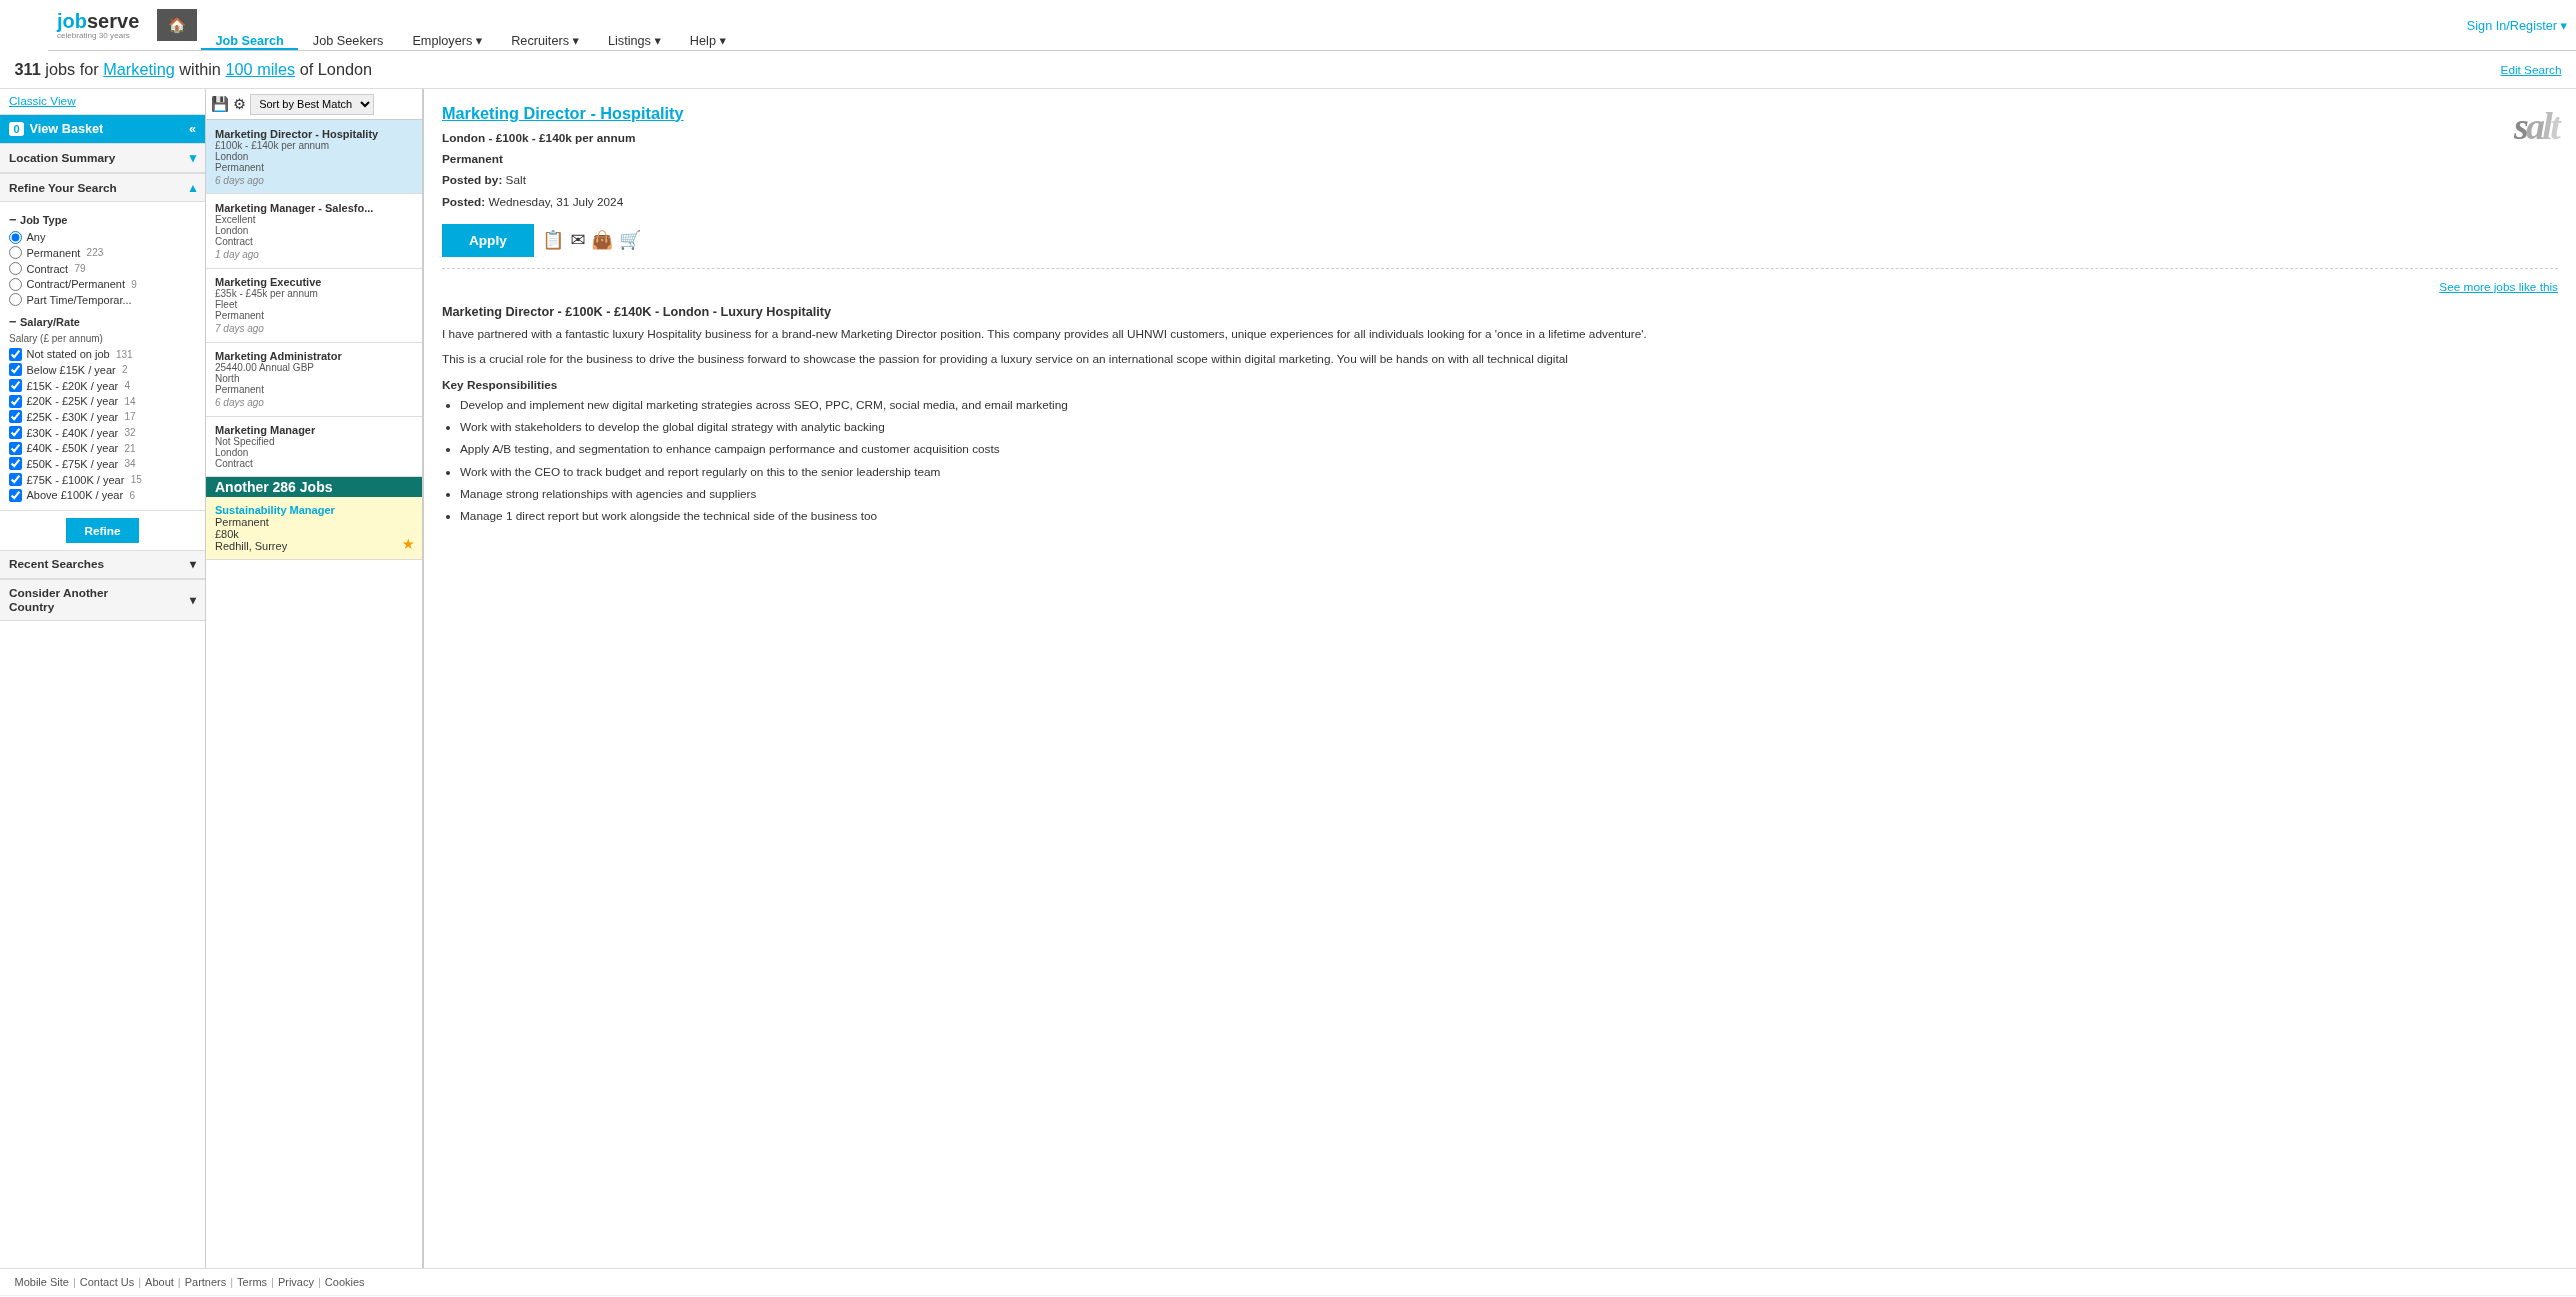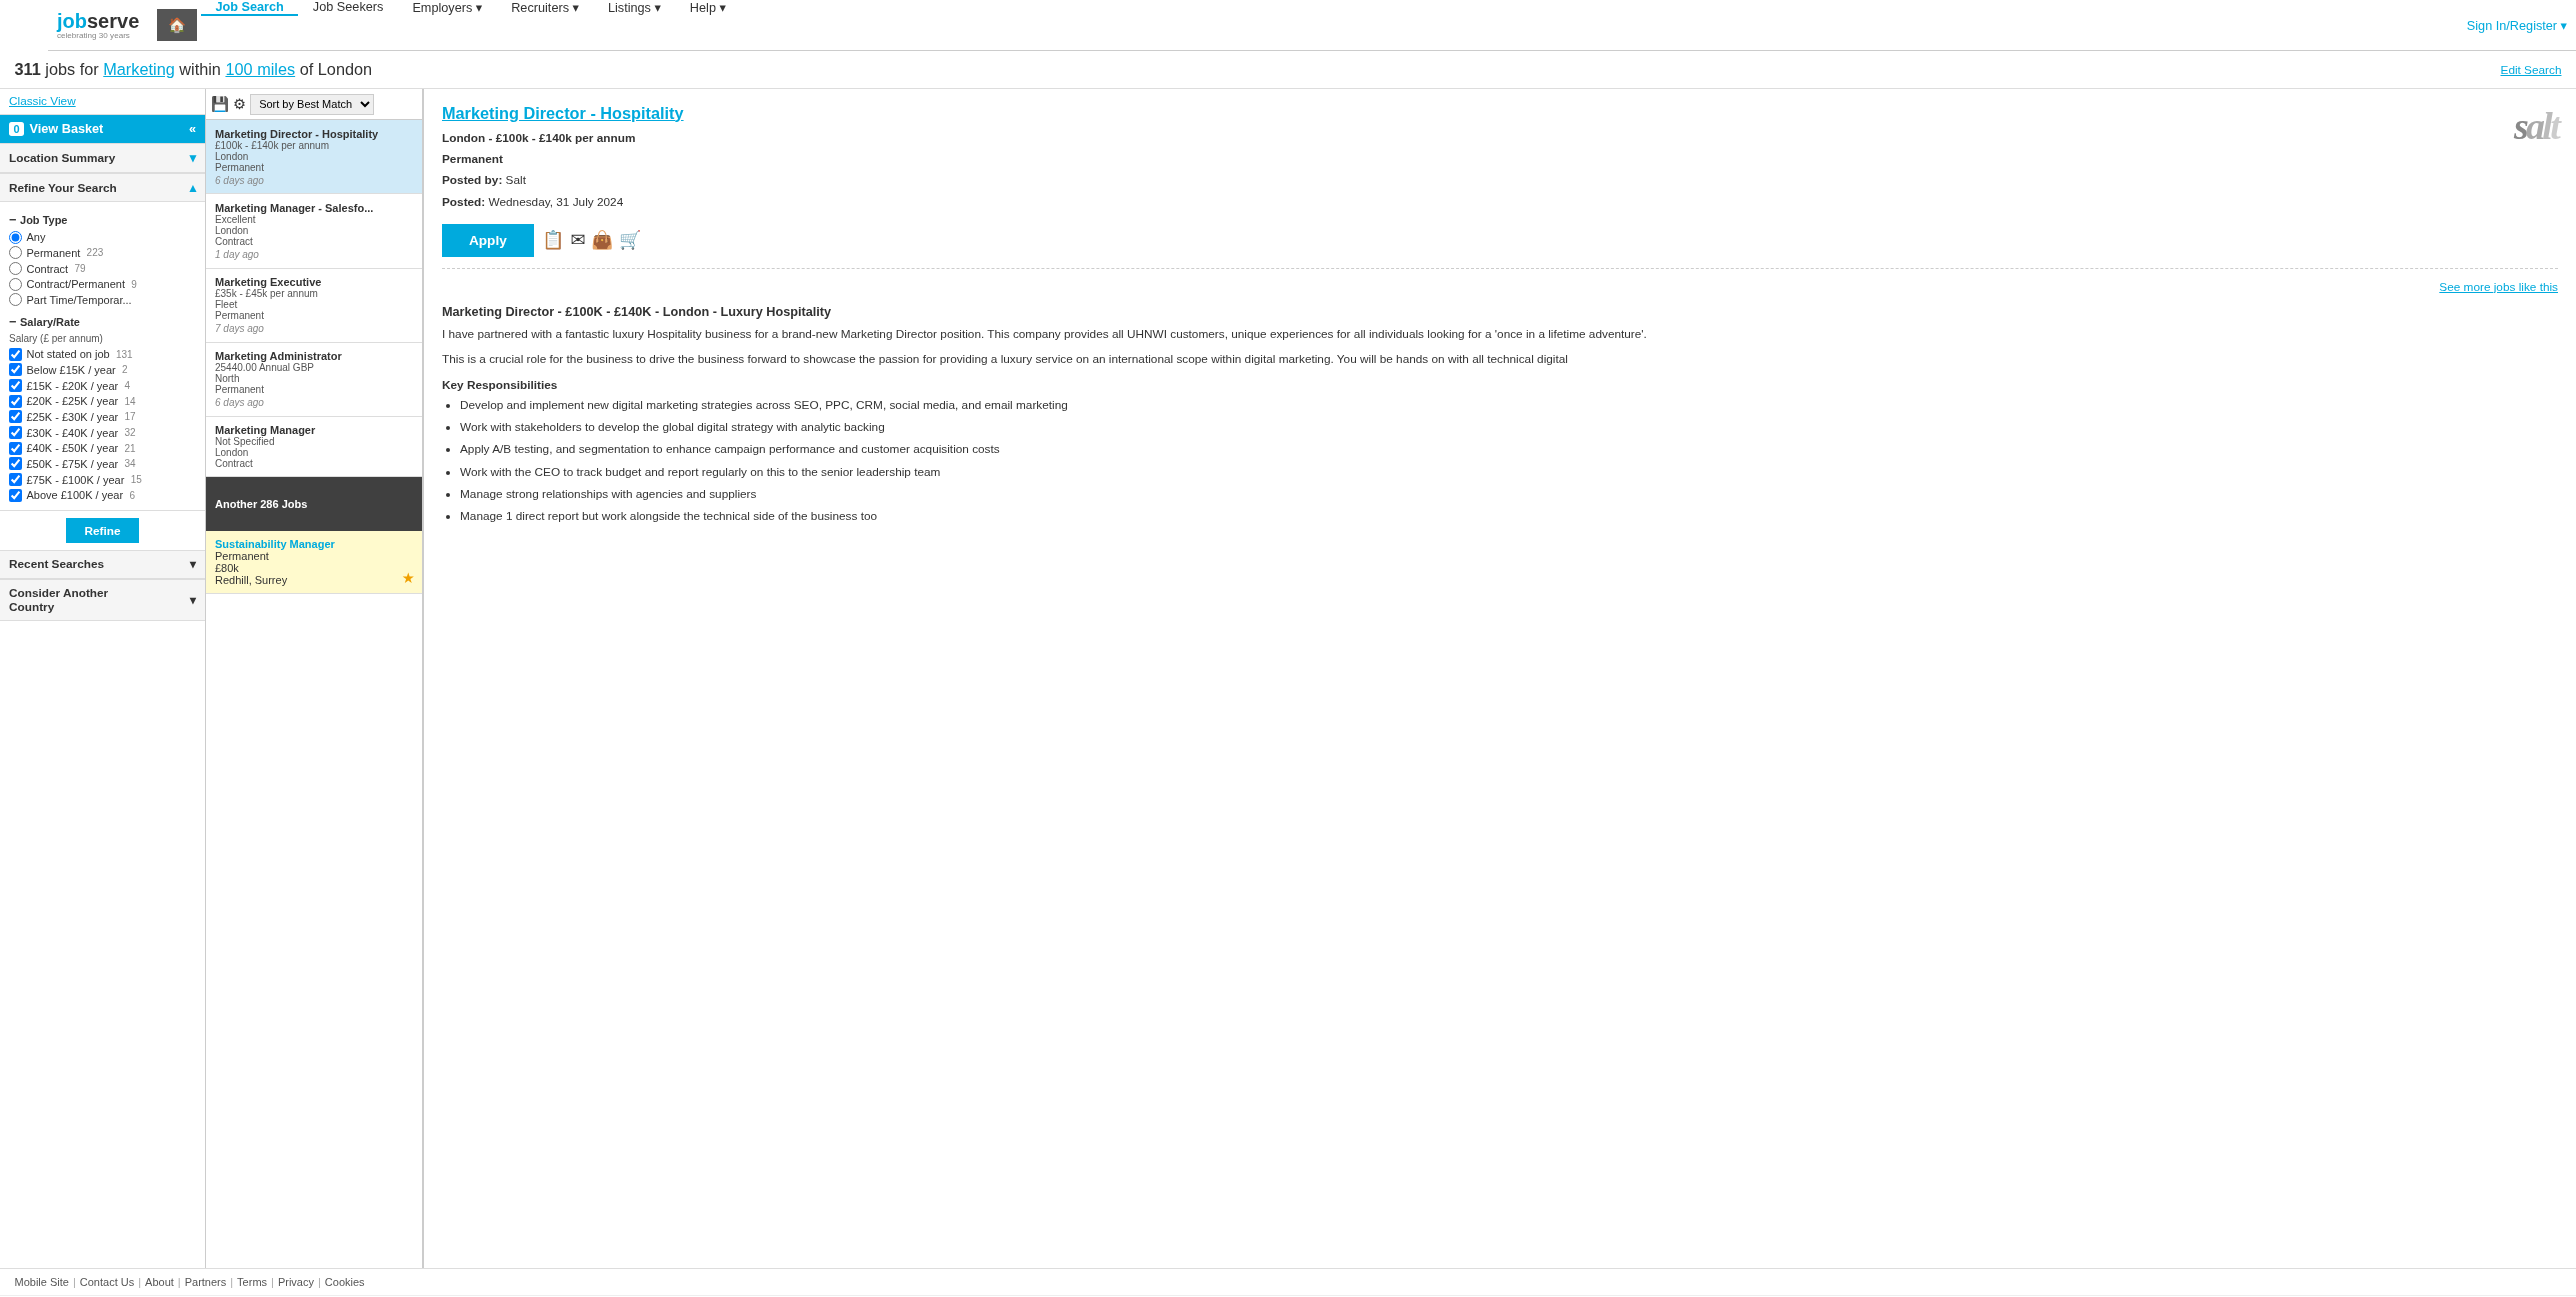--- a/index.html
+++ b/index.html
@@ -30,21 +30,21 @@
       background: #555;
       color: #fff;
       border: none;
       padding: 7.2px 11px;
       margin-right: 3.6px;
       cursor: pointer;
       font-size: 14.5px;
     }
     .nav-tabs {
       display: flex;
-      align-items: flex-start;
+      align-items: flex-end;
       height: 100%;
       flex: 1;
     }
     .nav-tab {
       display: flex;
       align-items: center;
       padding: 0 14.5px;
       cursor: pointer;
       font-size: 12.7px;
       color: #333;
@@ -217,24 +217,24 @@
       border-bottom: 0.9px solid #ddd;
       cursor: pointer;
     }
     .job-item.selected { background: #d0eaf8; }
     .job-item .job-title { font-weight: bold; color: #333; font-size: 11px; }
     .job-item .job-salary { color: #555; font-size: 10px; }
     .job-item .job-location { color: #555; font-size: 10px; }
     .job-item .job-type { color: #555; font-size: 10px; }
     .job-item .job-age { color: #888; font-size: 10px; font-style: italic; margin-top: 2.7px; }
     .another-jobs-bar {
-      background: #404040;
+      background: #0f766e;
       color: #fff;
-      padding: 21px 9px;
-      font-size: 11px;
+      padding: 2px 9px;
+      font-size: 14px;
       font-weight: bold;
     }
     .job-item-yellow { background: #fffacd; padding: 7.2px 9px; border-bottom: 0.9px solid #ddd; cursor: pointer; position: relative; }
     .job-item-yellow .job-title { color: #00aadd; font-weight: bold; font-size: 11px; }
     .star-icon { position: absolute; right: 7.2px; bottom: 7.2px; color: #f0a000; font-size: 14.5px; }
 
     
     .job-detail-panel {
       flex: 1;
       overflow-y: auto;

